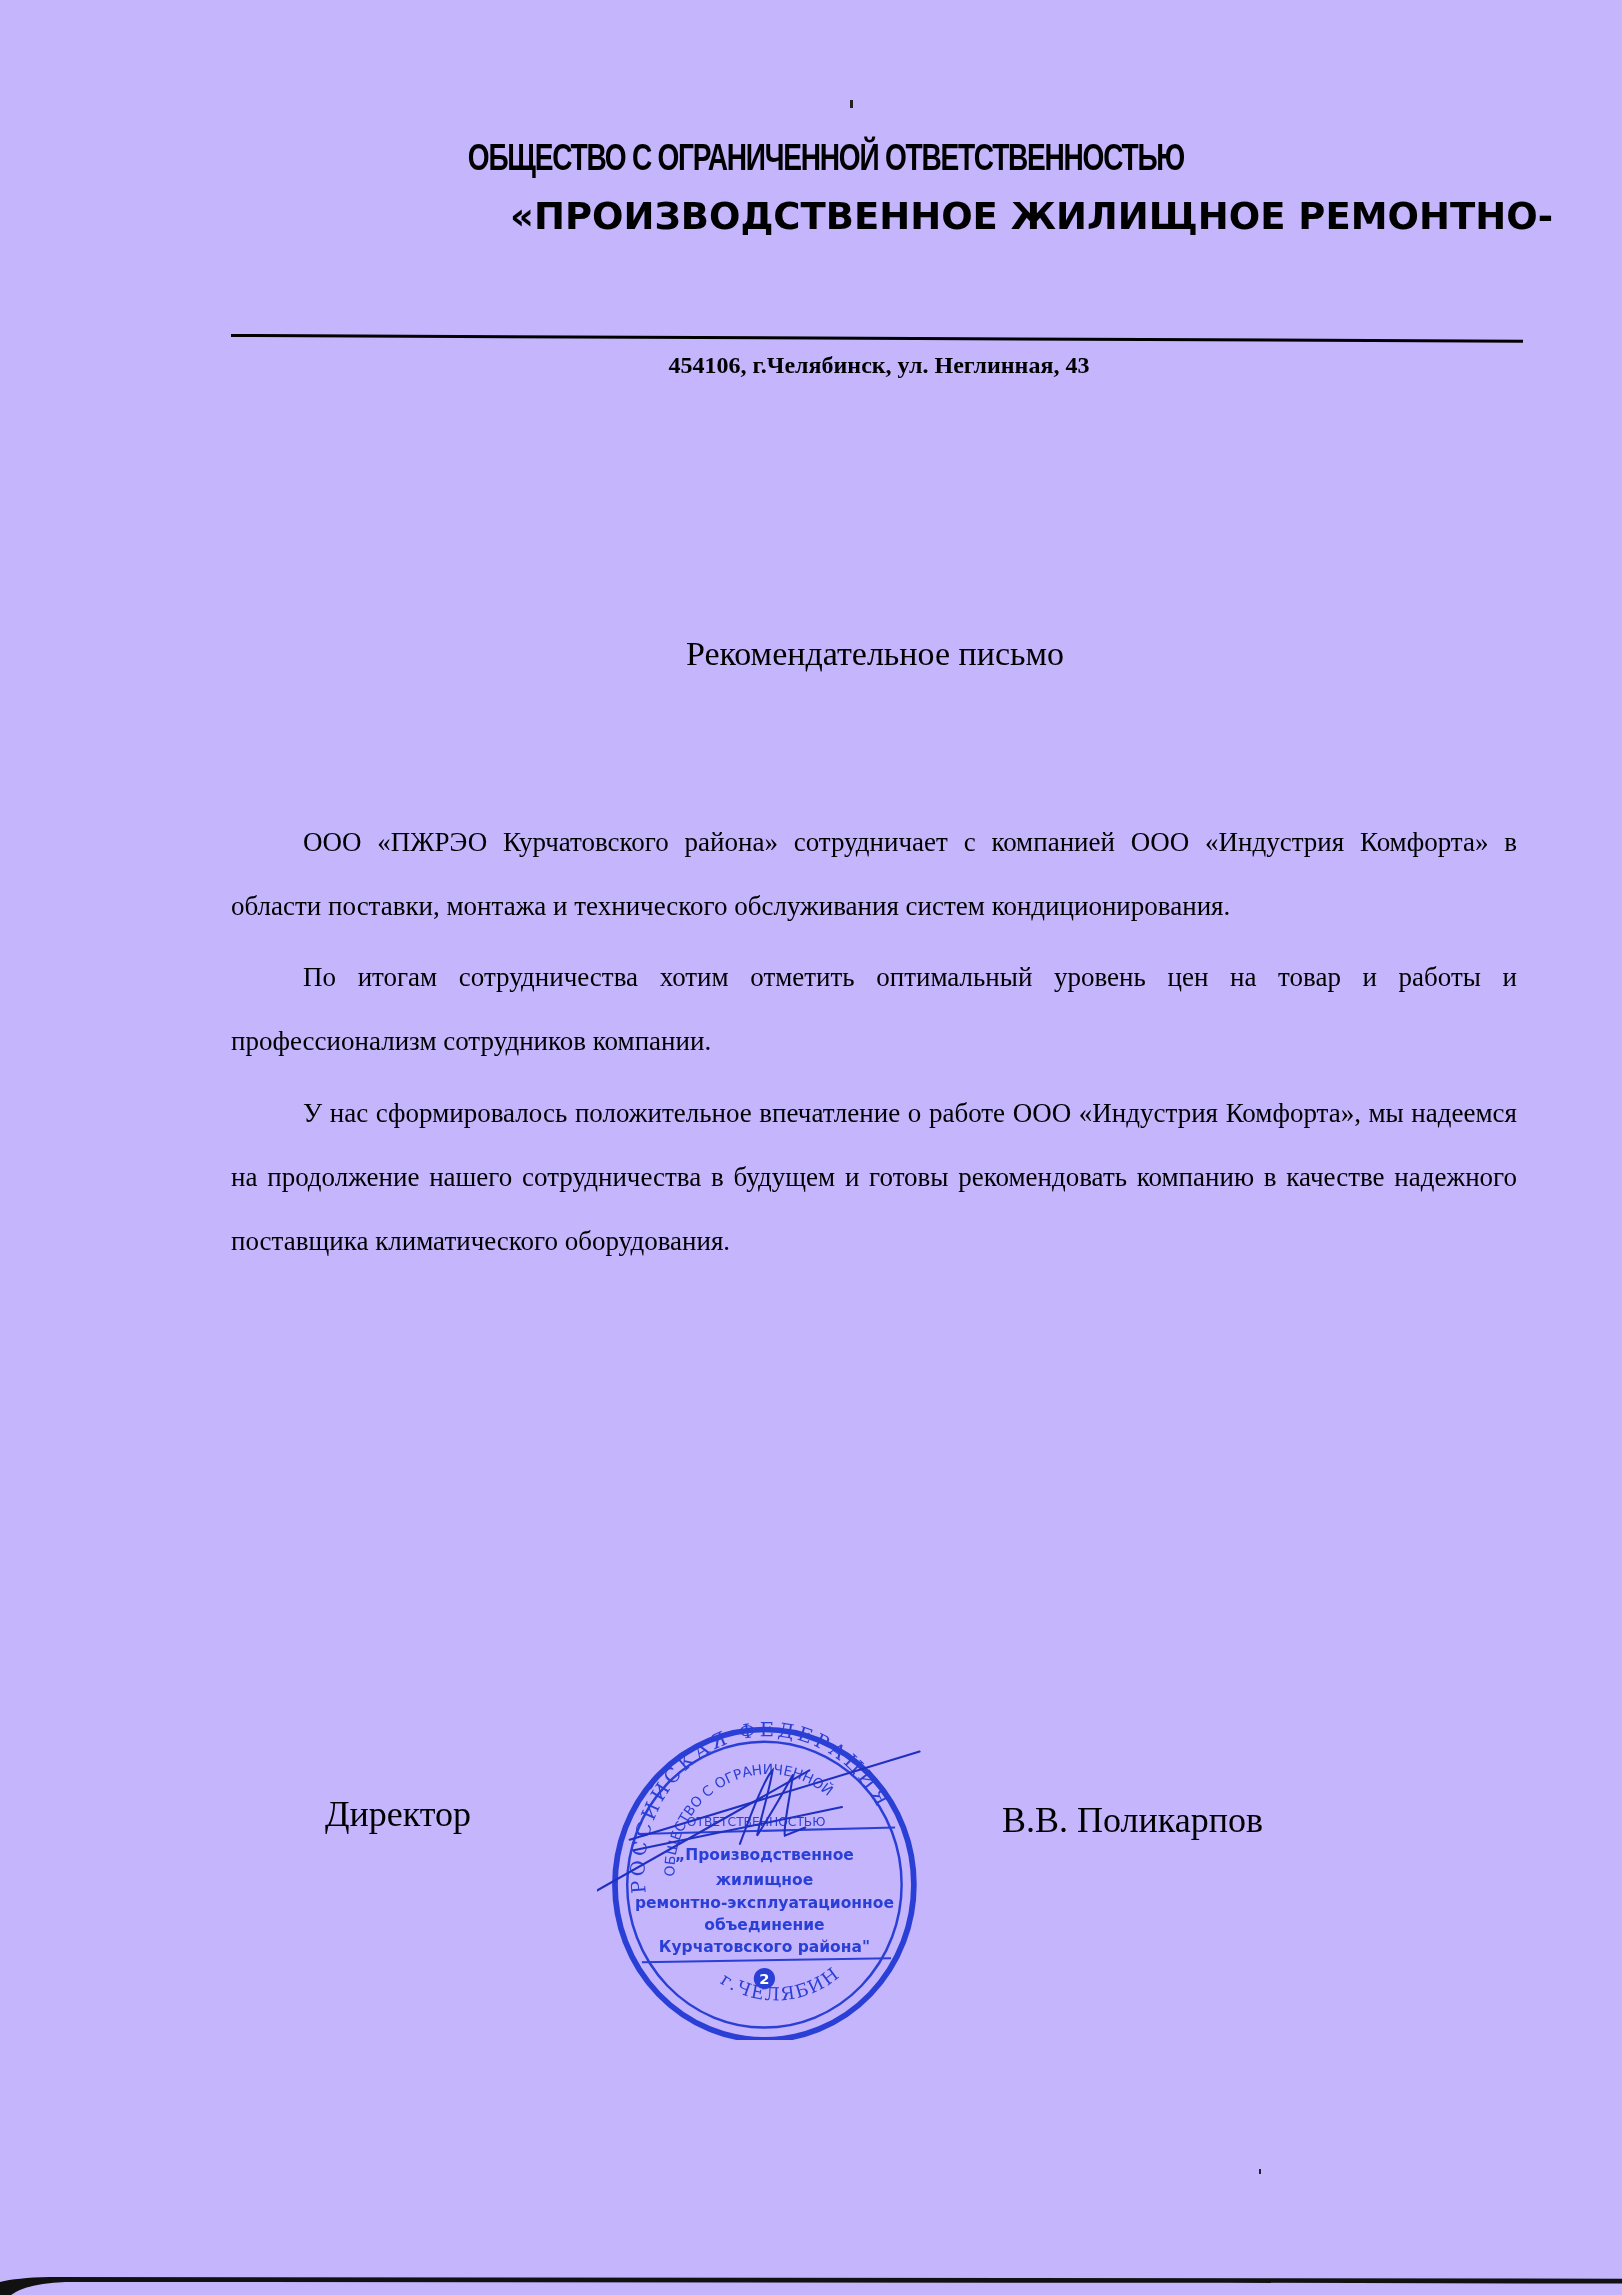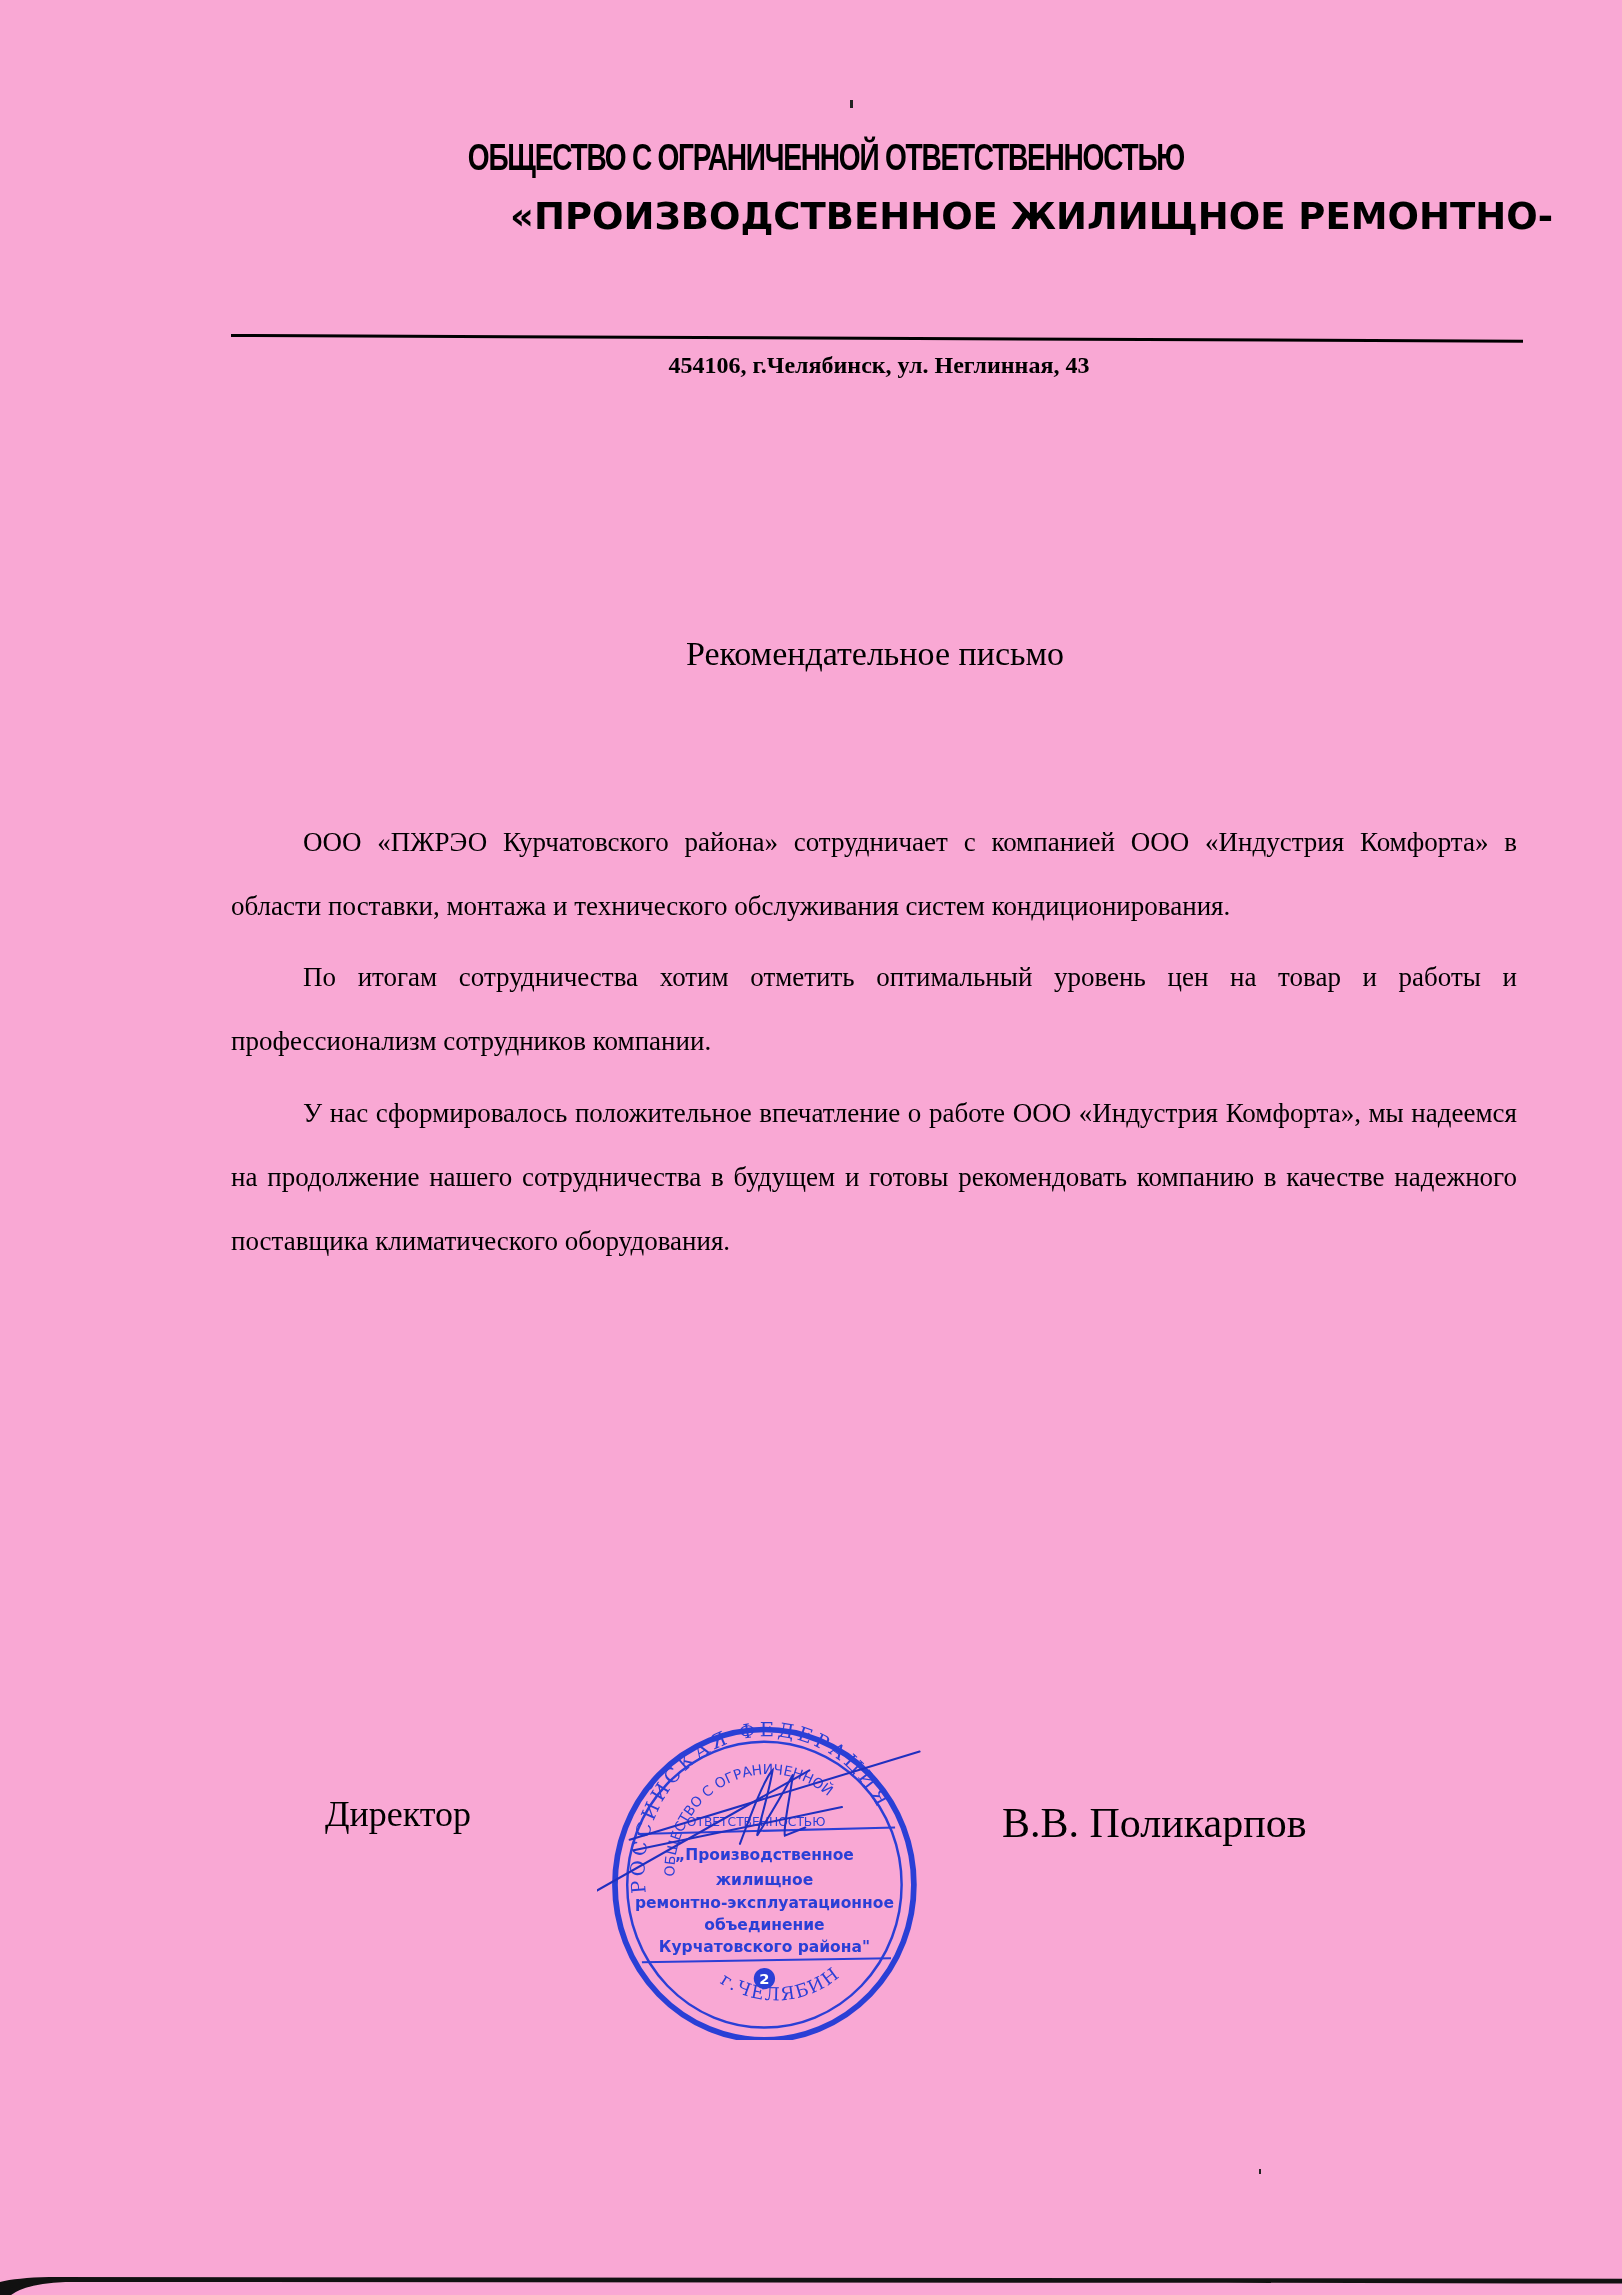--- a/index.html
+++ b/index.html
@@ -1,18 +1,18 @@
 <!DOCTYPE html>
 <html style="font-size:13px"><head>
   <meta charset="utf-8">
   <style>
     html, body { margin: 0; padding: 0; background: #ffffff; }
     body { width: 1622px; height: 2295px; position: relative; overflow: hidden; }
     .page {
-      position: absolute; left: 0; top: 0; width: 1622px; height: 2295px; background: #f9a8d4;
+      position: absolute; left: 0; top: 0; width: 1622px; height: 2295px; background: #c4b5fd;
     }
     .speck { position: absolute; background: #222; }
     .header-l1 {
       position: absolute; left: 0; width: 1622px; top: 137px; text-align: center;
       font-family: "Liberation Sans", sans-serif; font-weight: bold;
       font-size: 36px; letter-spacing: -1.6px; transform: scaleX(0.78); transform-origin: 879px 0;
       color: #000; white-space: nowrap;
     }
     .header-l1 span { display: inline-block; }
     .header-main {
@@ -38,21 +38,21 @@
       font-family: "Liberation Serif", serif; font-size: 27px; line-height: 64px; color: #000;
       text-align: justify;
     }
     .body-text p { margin: 0 0 7.4px 0; text-indent: 72px; }
     .sig-role {
       position: absolute; left: 325px; top: 1793px;
       font-family: Liberation Serif, serif; font-size: 36px; color: #000;
     }
     .sig-name {
       position: absolute; left: 1002px; top: 1799px;
-      font-family: "Liberation Serif", serif; font-size: 42px; color: #000;
+      font-family: "Liberation Serif", serif; font-size: 36px; color: #000;
     }
     .stamp { position: absolute; left: 597px; top: 1713px; width: 343px; height: 327px; }
     .bottom-edge { position: absolute; left: 0; top: 2277px; width: 1622px; height: 19px; }
   </style>
 </head>
 <body>
 
 <div class="page">
 
   <div class="speck" style="left:850px;top:100px;width:2.5px;height:8.2px;"></div>

